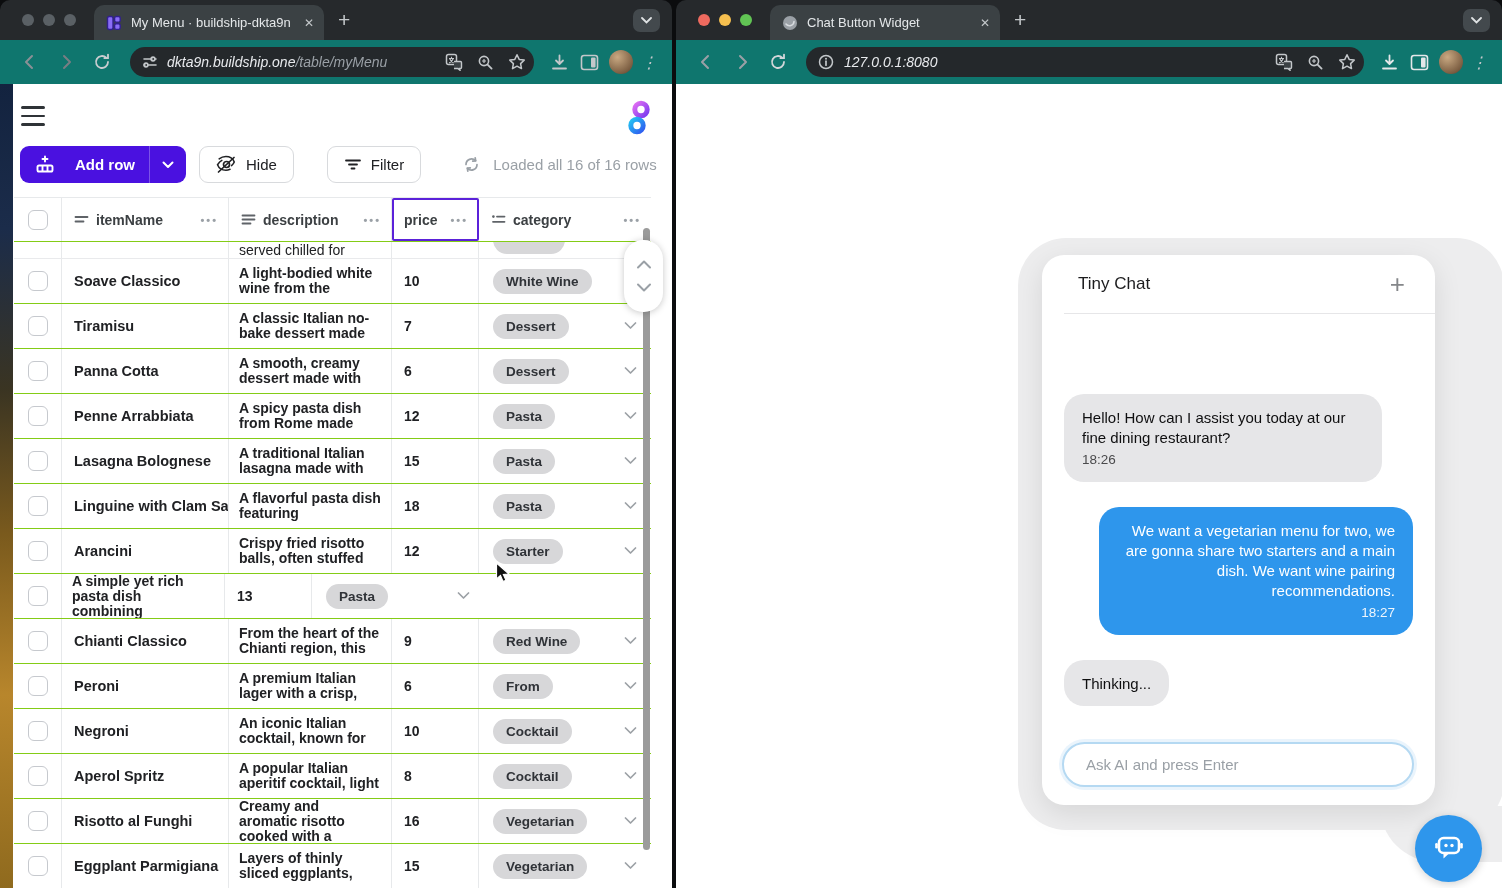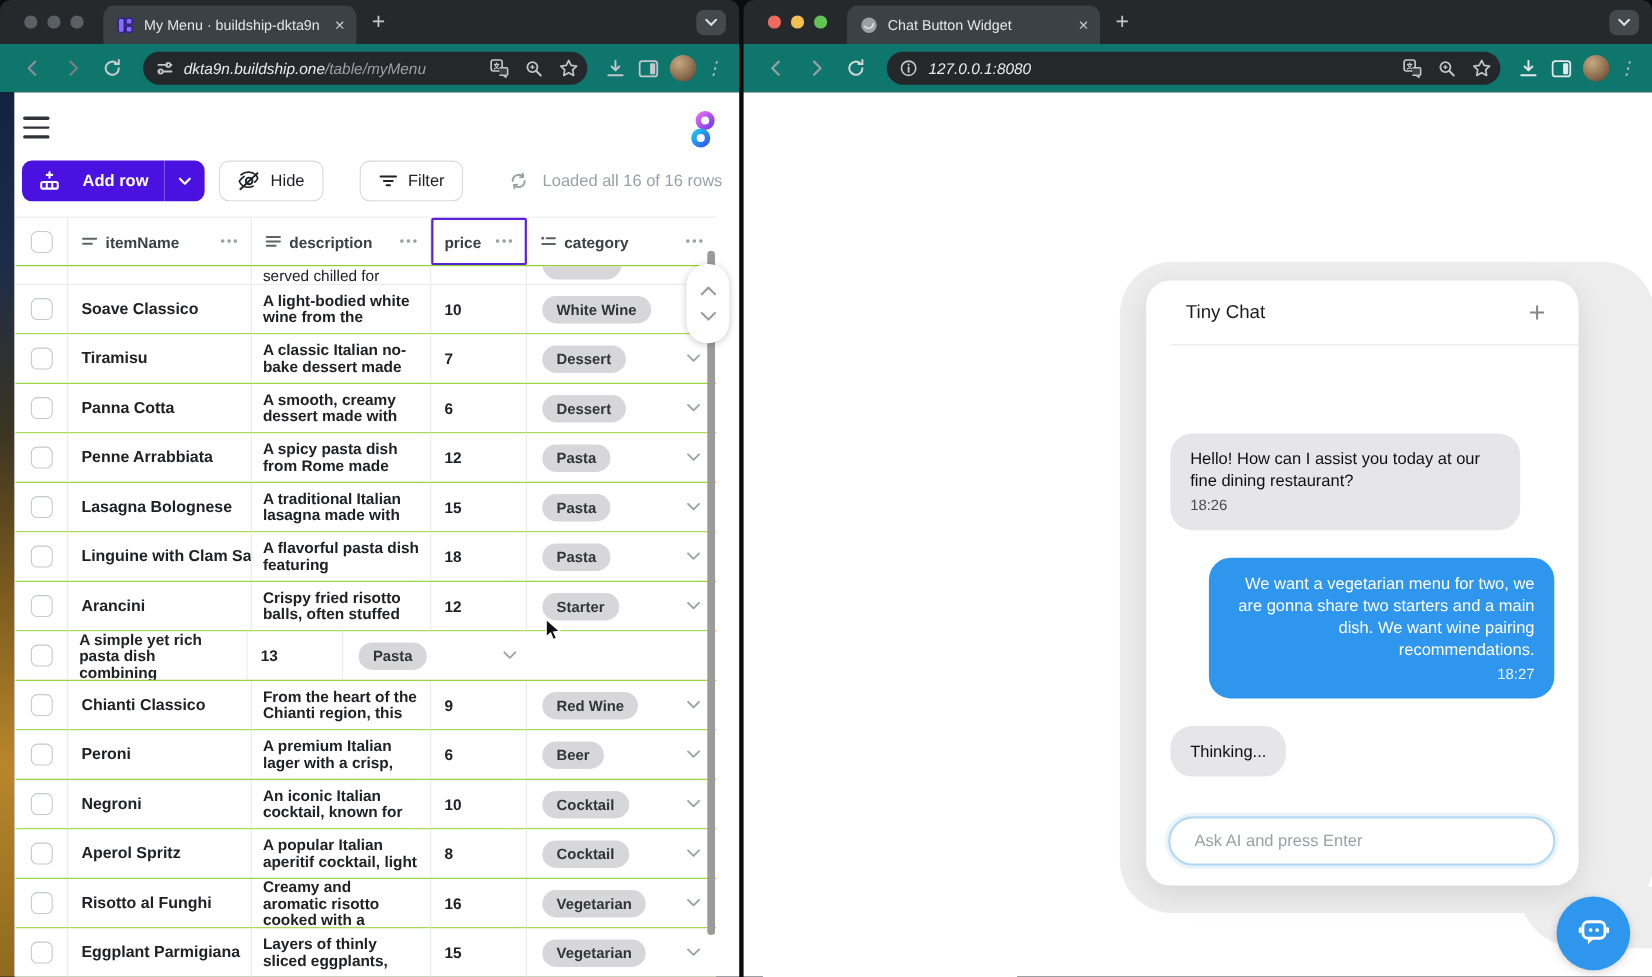--- a/index.html
+++ b/index.html
@@ -429,21 +429,21 @@
           </div>
 
           <div class="trow">
             <div class="col-check">
               <span class="cb"></span>
             </div>
             <div class="col-name cell-name">Peroni</div>
             <div class="col-desc cell-desc">A premium Italian lager with a crisp,</div>
             <div class="col-price cell-price">6</div>
             <div class="col-cat cell-cat">
-              <span class="pill">Beer</span>
+              <span class="pill">From</span>
               <svg class="cat-chev" width="13" height="8" viewBox="0 0 13 8">
                 <path d="M1.5 1l5 5 5-5" fill="none" stroke="#9ca1a6" stroke-width="1.7" stroke-linecap="round" stroke-linejoin="round"></path>
               </svg>
             </div>
           </div>
 
           <div class="trow">
             <div class="col-check">
               <span class="cb"></span>
             </div>

